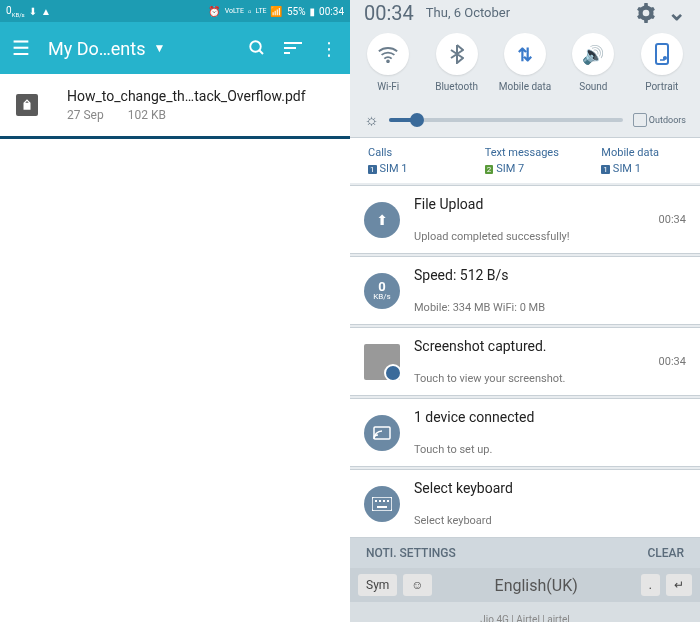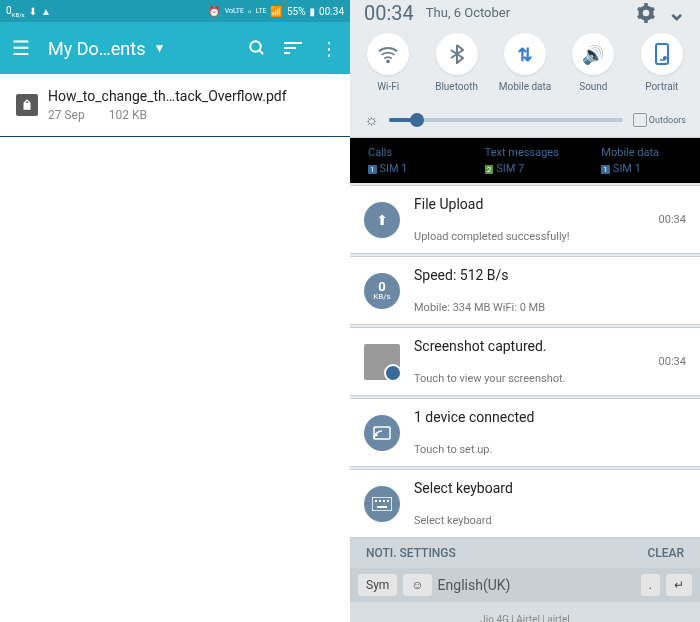--- a/index.html
+++ b/index.html
@@ -6,60 +6,60 @@
 body{width:700px;height:622px;display:flex;background:#fff;overflow:hidden}
 .left{width:350px;height:622px;display:flex;flex-direction:column}
 .right{width:350px;height:622px;display:flex;flex-direction:column;background:#e8ecef}
 .status-bar{height:22px;background:#1d9cb3;display:flex;align-items:center;justify-content:space-between;padding:0 6px;color:#fff;font-size:10px}
 .status-left,.status-right{display:flex;align-items:center;gap:4px}
 .app-bar{height:52px;background:#26b3cc;display:flex;align-items:center;padding:0 12px;gap:18px;color:#fff}
 .hamburger{font-size:20px}
 .app-title{font-size:18px;flex:1;display:flex;align-items:center;gap:8px}
 .app-title-arrow{font-size:12px}
 .app-bar-icon{font-size:18px}
-.file-row{display:flex;align-items:center;padding:14px 16px;gap:10px;border-bottom:1px solid #0c4a6e}
+.file-row{display:flex;align-items:center;padding:14px 16px;gap:29px;border-bottom:3px solid #0c4a6e}
 .pdf-icon{width:22px;height:22px;background:#5a5a5a;display:flex;align-items:center;justify-content:center;color:#fff;font-size:12px;border-radius:2px}
 .file-info{flex:1}
 .file-name{font-size:14px;color:#222}
 .file-meta{font-size:12px;color:#888;display:flex;gap:24px;margin-top:4px}
 .shade-header{height:38px;display:flex;align-items:center;padding:0 14px;gap:12px;color:#5a6b7a}
 .shade-time{font-size:20px;font-weight:400}
 .shade-date{font-size:13px;flex:1}
 .shade-gear{font-size:18px}
 .shade-chevron{font-size:22px;font-weight:bold}
 .quick-toggles{display:flex;justify-content:space-around;padding:8px 4px 12px;background:#e8ecef}
 .toggle{display:flex;flex-direction:column;align-items:center;gap:6px;width:60px}
 .toggle-circle{width:42px;height:42px;border-radius:50%;background:#fff;display:flex;align-items:center;justify-content:center;font-size:18px;color:#6b7d8c;box-shadow:0 1px 2px rgba(0,0,0,0.1)}
 .toggle-label{font-size:10px;color:#5a6b7a}
 .brightness-row{display:flex;align-items:center;padding:6px 14px 8px;gap:10px;background:#e8ecef;border-bottom:1px solid #c8d0d6}
 .bright-gear{font-size:16px;color:#5a6b7a}
 .slider{flex:1;height:4px;background:#c0cad2;position:relative;border-radius:2px}
 .slider-fill{position:absolute;left:0;top:0;height:4px;width:12%;background:#3a6a9a;border-radius:2px}
 .slider-thumb{position:absolute;left:12%;top:-5px;width:14px;height:14px;background:#3a6a9a;border-radius:50%;margin-left:-7px}
 .outdoors{display:flex;flex-direction:row;align-items:center;gap:2px;font-size:9px;color:#5a6b7a}
 .outdoors-box{width:14px;height:14px;border:1.5px solid #8a9aa8;border-radius:2px}
-.sim-row{display:flex;background:#000000}
+.sim-row{display:flex;background:#ffffff}
 .sim-cell{flex:1;padding:8px 0 8px 18px;font-size:11px;color:#3a6a9a}
 .sim-cell-title{margin-bottom:3px}
 .sim-badge{display:inline-block;background:#3a6a9a;color:#fff;font-size:8px;padding:0 2px;border-radius:1px;margin-right:3px}
 .sim-badge.green{background:#5a9a3a}
 .notif{display:flex;align-items:center;padding:10px 14px;gap:14px;background:#fff;border-bottom:1px solid #c8d0d6;border-top:1px solid #c8d0d6;margin-top:2px}
 .notif-icon{width:36px;height:36px;border-radius:50%;background:#6b89a4;display:flex;align-items:center;justify-content:center;color:#fff;font-size:14px;flex-shrink:0}
 .notif-icon.square{border-radius:2px;background:#999;position:relative}
 .notif-icon.square::after{content:"";position:absolute;right:-2px;bottom:-2px;width:14px;height:14px;background:#3a6a9a;border-radius:50%;border:2px solid #fff}
 .notif-body{flex:1}
 .notif-title{font-size:14px;color:#222}
 .notif-sub{font-size:11px;color:#777;margin-top:18px}
 .notif-time{font-size:11px;color:#777}
 .speed-icon{flex-direction:column;font-size:8px;line-height:1}
 .speed-num{font-size:13px;font-weight:bold}
 .notif-footer{display:flex;justify-content:space-between;padding:8px 16px;font-size:12px;color:#5a6b7a;background:#d0d8de;font-weight:500}
 .kbd-row{display:flex;align-items:center;padding:6px 8px;background:#c8d0d6;gap:6px;font-size:12px;color:#444}
 .kbd-btn{background:#e5e5e5;padding:4px 8px;border-radius:3px;font-size:12px}
-.kbd-lang{flex:1;font-size:14px;color:#555}
+.kbd-lang{flex:1;text-align:center;font-size:16px;color:#555}
 .carrier{text-align:center;font-size:10px;color:#888;padding:12px;background:#d8dee2}
 svg{display:block}
 </style>
 </head>
 <body>
 
 <div class="left">
   <div class="status-bar">
     <div class="status-left">
       <span><span>0</span><sub style="font-size:6px">KB/s</sub></span>

